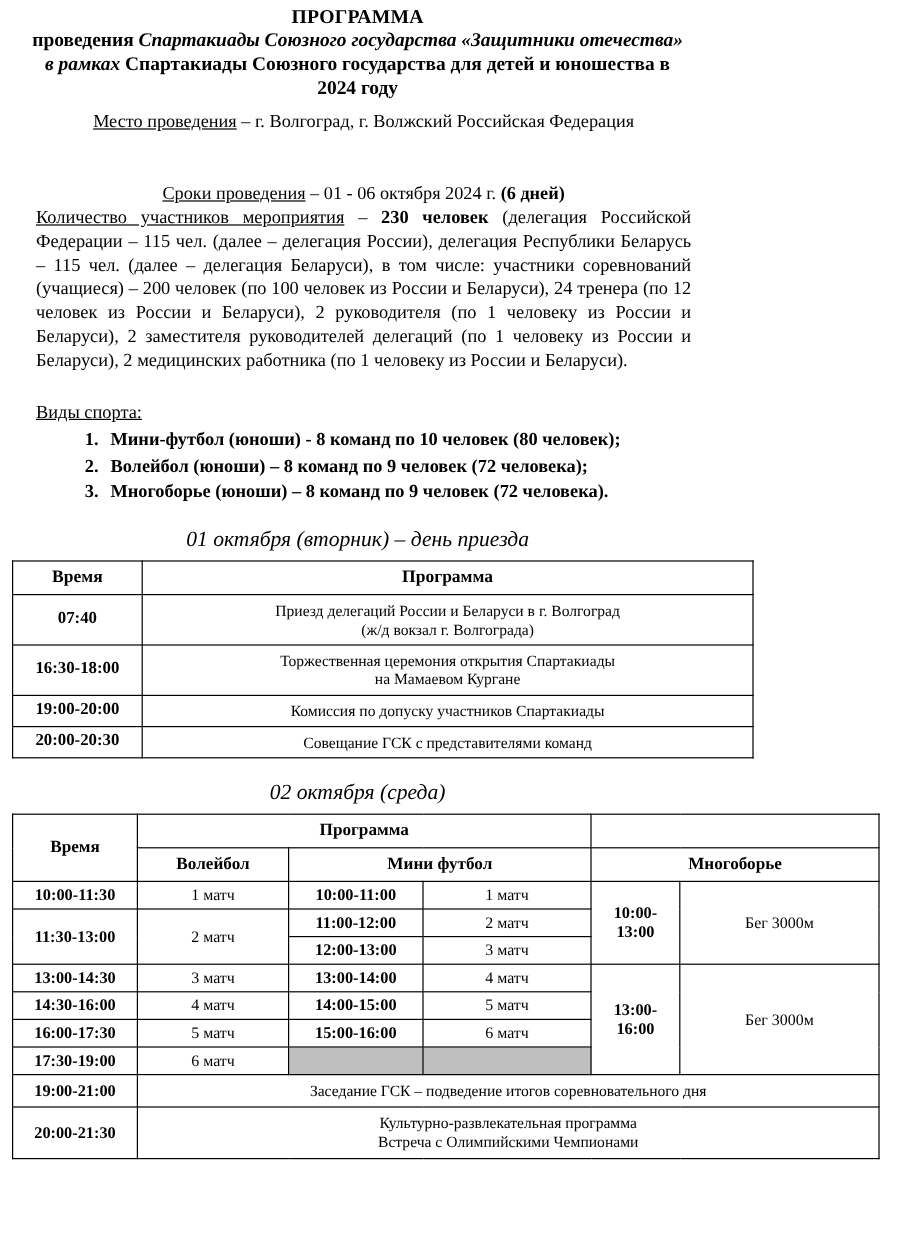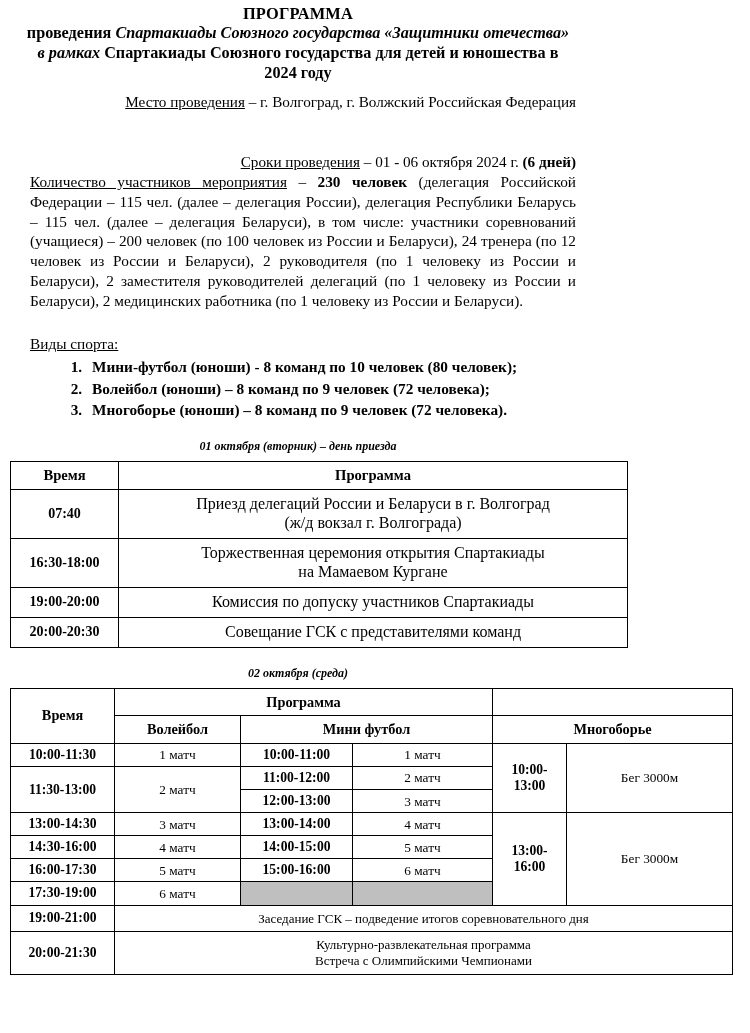--- a/index.html
+++ b/index.html
@@ -45,44 +45,44 @@
   
   .para {
     text-align: justify;
     line-height: 1.30;
     margin: 0;
     padding: 0 10px 0 20px;
     font-size: 15.3px;
   }
   .para-line {
     line-height: 1.30;
-    text-align: right;
+    text-align: center;
   }
   .u { text-decoration: underline; }
   .b { font-weight: bold; }
 
   .sports-head {
     padding: 0 10px 0 20px;
     margin-top: 24px;
     font-size: 15.3px;
   }
   ol.sports {
     margin: 3px 0 0 0;
     padding-left: 76px;
     font-size: 15.3px;
     line-height: 1.42;
   }
   ol.sports li { padding-left: 6px; font-weight: bold; }
 
   
   .day-head {
     text-align: center;
-    font-weight: bold;
+    font-weight: normal;
     font-style: italic;
-    font-size: 12px;
+    font-size: 18px;
     margin: 18px 0 7px 0;
   }
 
   
   table {
     border-collapse: collapse;
     table-layout: fixed;
   }
   table td, table th {
     border: 1.2px solid #000000;
@@ -101,21 +101,21 @@
   .t1 th {
     font-weight: bold;
     font-size: 14.6px;
     padding: 5px 3px;
   }
   .t1 td.time {
     font-weight: bold;
     font-size: 14.0px;
   }
   .t1 td.prog {
-    font-size: 16px;
+    font-size: 13px;
     padding: 5px 4px;
   }
 
   .t2 {
     width: 722px;
     margin: 0 auto;
   }
   .t2 td, .t2 th {
     font-size: 13.3px;
     padding: 3px 2px;

